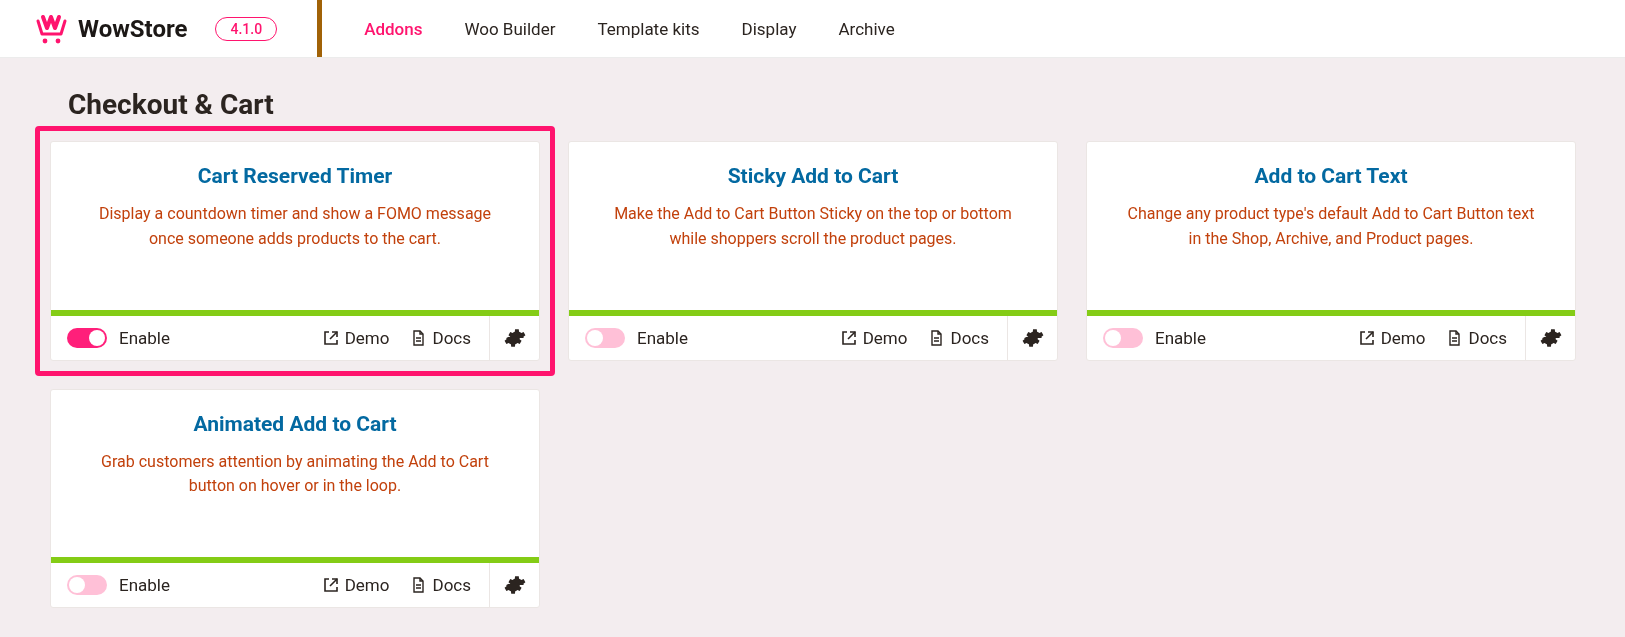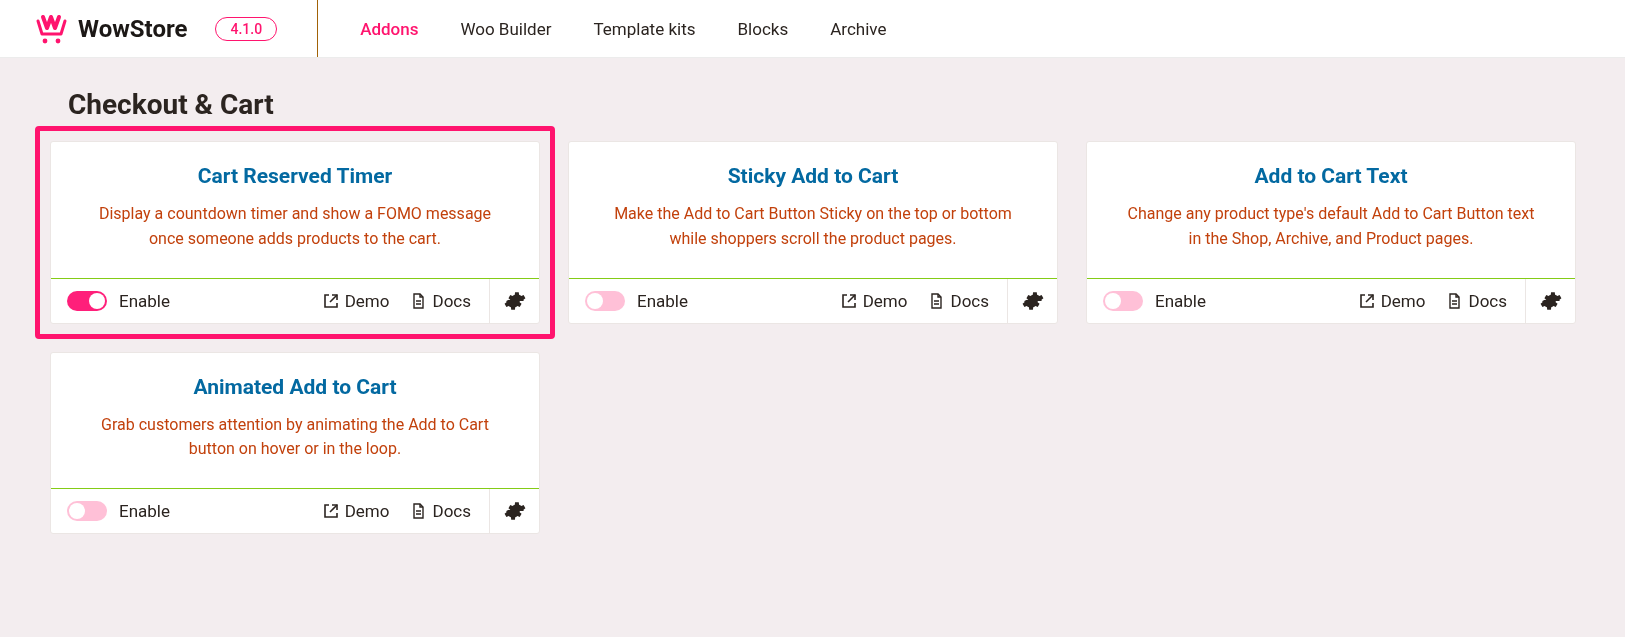--- a/index.html
+++ b/index.html
@@ -35,21 +35,21 @@
     padding: 3px 14px;
     font-size: 14px;
     font-weight: 500;
   }
   .nav {
     display: flex;
     align-items: center;
     gap: 42px;
     margin-left: 40px;
     height: 100%;
-    border-left: 1px solid #a16207;
+    border-left: 5px solid #a16207;
     padding-left: 42px;
   }
   .nav-item {
     font-size: 17px;
     color: #2b2420;
     cursor: pointer;
   }
   .nav-item.active { color: #ff146e; font-weight: 500; }
 
   
@@ -93,21 +93,22 @@
   .card-desc {
     font-size: 16px;
     color: #c2410c;
     line-height: 1.55;
     max-width: 410px;
     margin: 0 auto;
   }
   .card-footer {
     display: flex;
     align-items: stretch;
-    border-top: 1px solid #84cc16;
+    border-top: 6px solid #84cc16;
+    margin-top: 32px;
   }
   .footer-left {
     display: flex;
     align-items: center;
     gap: 12px;
     padding: 12px 16px;
     flex: 0 0 auto;
   }
   .footer-mid {
     display: flex;
@@ -170,21 +171,21 @@
       </svg>
     </span>
     <span class="brand-name">WowStore</span>
   </div>
   <span class="version-badge">4.1.0</span>
 
   <nav class="nav">
     <span class="nav-item active">Addons</span>
     <span class="nav-item">Woo Builder</span>
     <span class="nav-item">Template kits</span>
-    <span class="nav-item">Blocks</span>
+    <span class="nav-item">Display</span>
     <span class="nav-item">Archive</span>
   </nav>
 </div>
 
 <div class="main">
   <h2 class="section-title">Checkout &amp; Cart</h2>
 
   <div class="grid">
 
     <div class="card-wrap highlighted">

